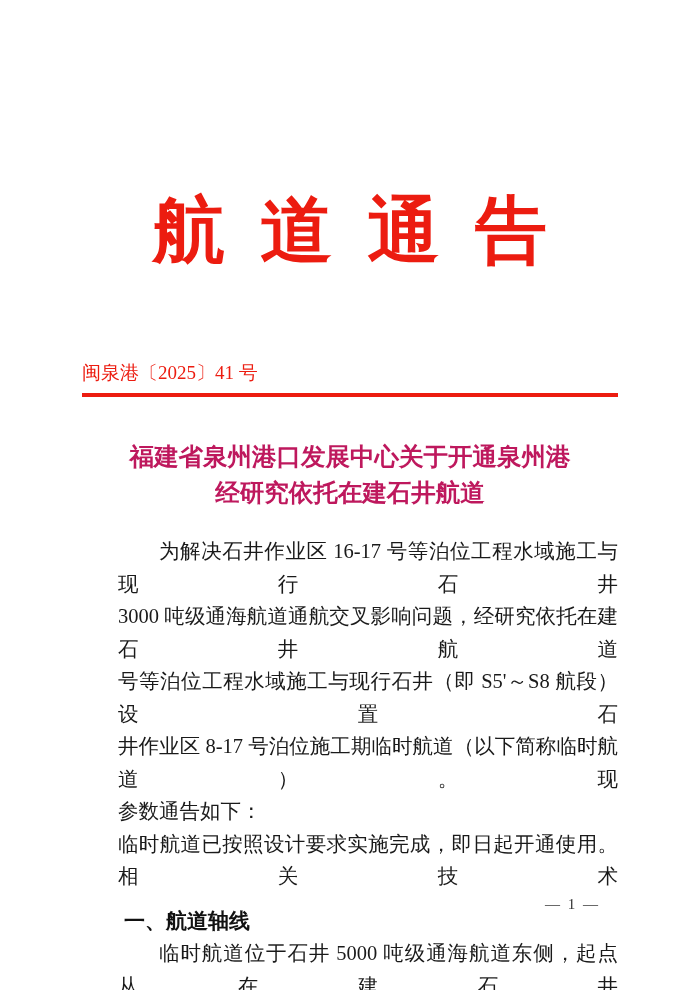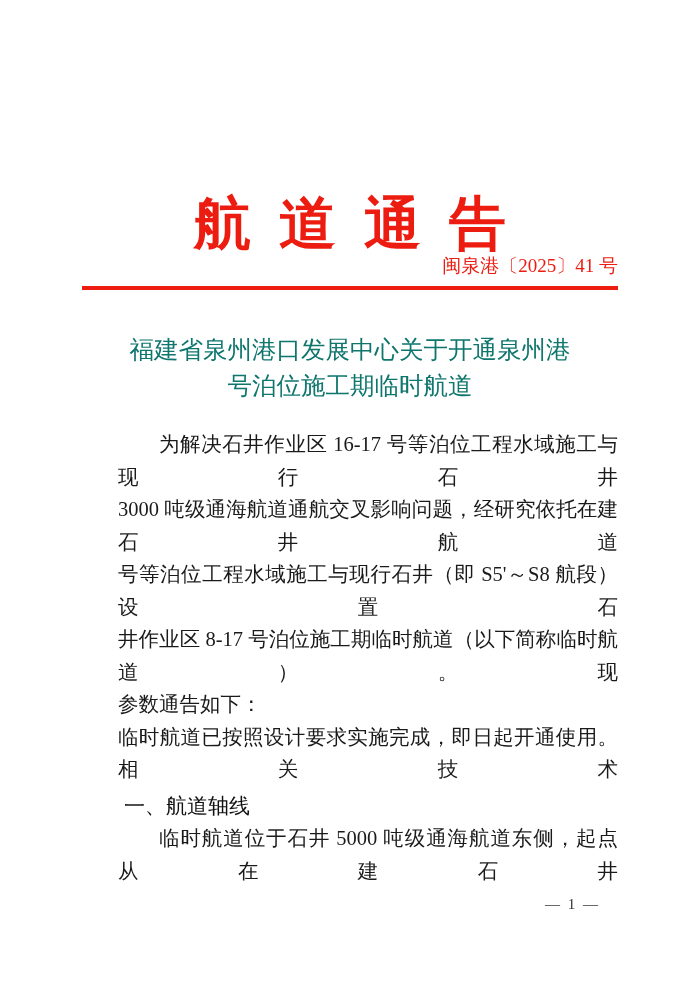--- a/index.html
+++ b/index.html
@@ -11,67 +11,68 @@
     margin: 0 auto;
     background: #ffffff;
     font-family: "Liberation Serif", "DejaVu Serif", serif;
     color: #1a1a1a;
     overflow: hidden;
   }
   .content {
     padding: 195px 82px 0 82px;
   }
   .doc-title {
-    font-size: 57px;
+    font-size: 72px;
     line-height: 1.0;
     font-weight: bold;
     color: #ec1c10;
     text-align: center;
     letter-spacing: 0.12em;
     padding-left: 0.12em; 
     white-space: nowrap;
   }
   .doc-number {
+    margin-top: 92px;
     font-size: 19px;
     line-height: 27px;
     color: #ec1c10;
-    text-align: right;
+    text-align: left;
   }
   .red-rule {
     margin-top: 7px;
     height: 4px;
     background: #ec1c10;
     width: 100%;
   }
   .notice-heading {
     margin-top: 42px;
     font-size: 24.5px;
     line-height: 36px;
-    font-weight: normal;
+    font-weight: bold;
     text-align: center;
-    color: #0f766e;
+    color: #be185d;
   }
   .body-text {
     margin-top: 24px;
     font-size: 20.5px;
     line-height: 32.5px;
     color: #1a1a1a;
   }
   .ln {
     text-align: justify;
     text-align-last: justify;
     margin-left: 36px;
   }
   .ln.first { text-indent: 2em; }
   .ln.end { text-align-last: left; }
   .section-heading {
-    margin-top: 4px;
+    margin-top: 12px;
     font-size: 21px;
     line-height: 32.5px;
-    font-weight: normal;
+    font-weight: bold;
     font-family: "Liberation Sans", "DejaVu Sans", sans-serif;
     color: #111;
     text-indent: 2em;
   }
   .page-footer {
     position: absolute;
     top: 896px;
     right: 100px;
     font-size: 15px;
     color: #333;
@@ -85,21 +86,21 @@
   <div class="content">
 
     <div class="doc-title">航 道 通 告</div>
 
     <div class="doc-number">闽泉港〔2025〕41 号</div>
 
     <div class="red-rule"></div>
 
     <div class="notice-heading">
       <div>福建省泉州港口发展中心关于开通泉州港</div>
-      <div>号泊位施工期临时航道</div>
+      <div>经研究依托在建石井航道</div>
     </div>
 
     <div class="body-text">
 
       <div>
         <div class="ln first">为解决石井作业区 16-17 号等泊位工程水域施工与现行石井</div>
         <div class="ln">3000 吨级通海航道通航交叉影响问题，经研究依托在建石井航道</div>
         <div class="ln">号等泊位工程水域施工与现行石井（即 S5'～S8 航段）设置石</div>
         <div class="ln">井作业区 8-17 号泊位施工期临时航道（以下简称临时航道）。现</div>
         <div class="ln end">参数通告如下：</div>

